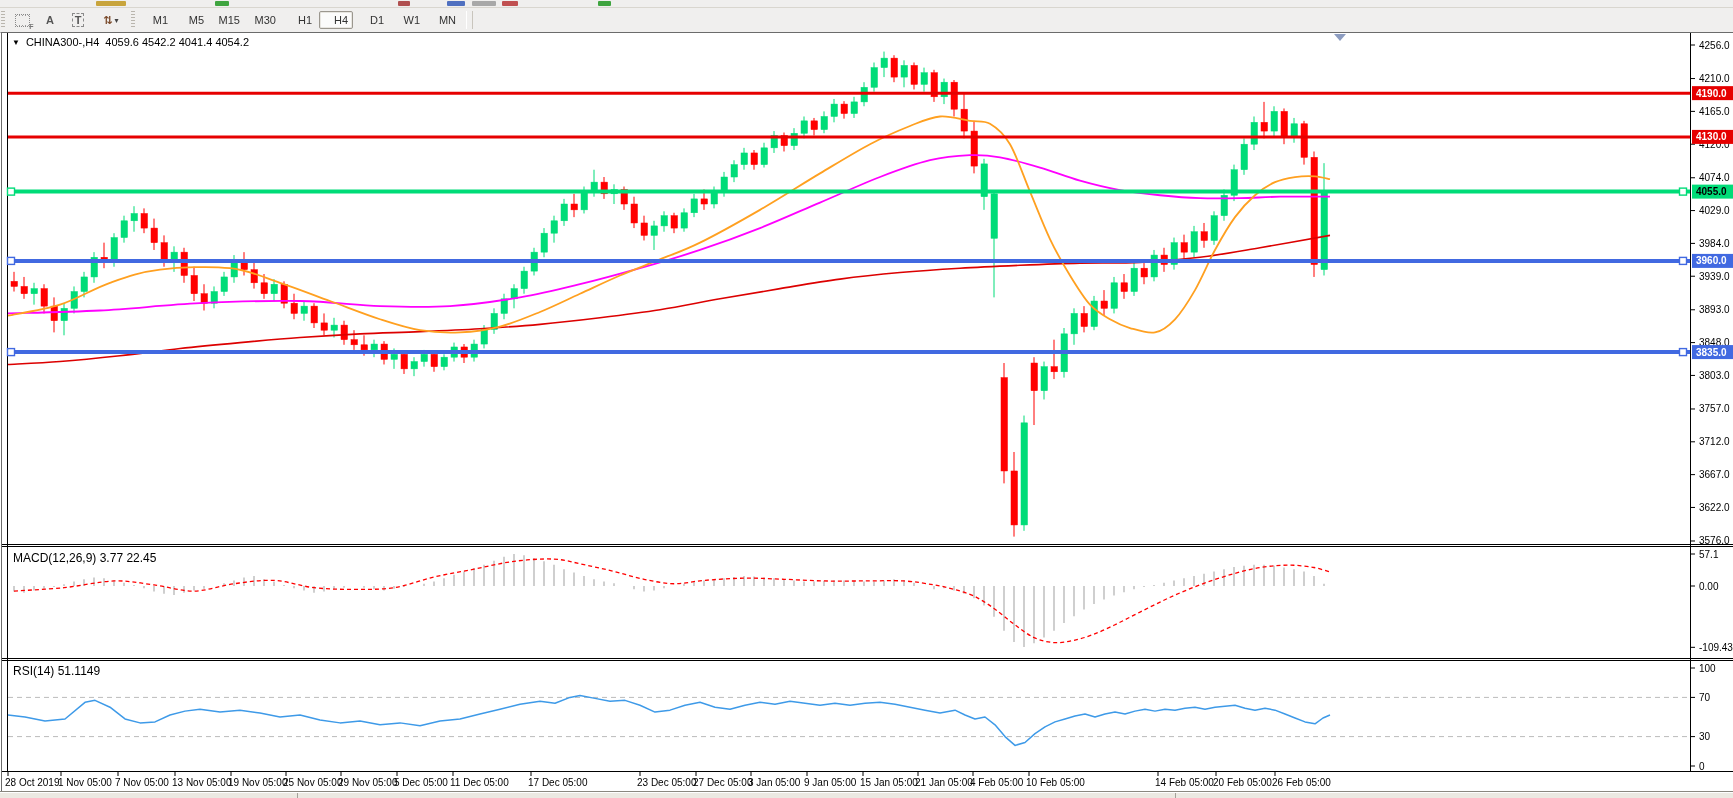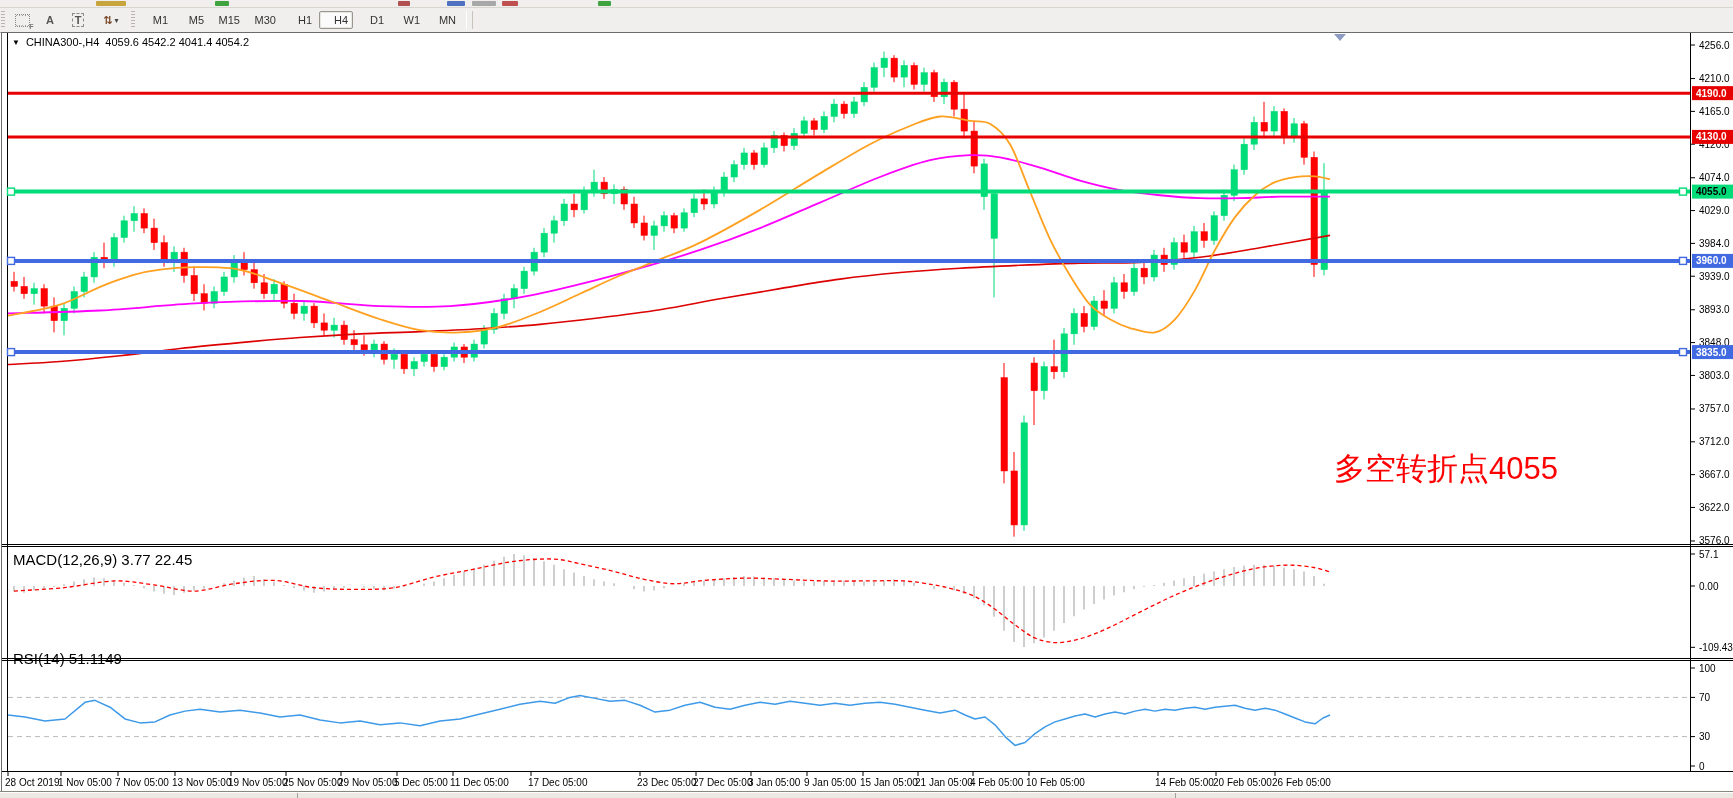--- a/index.html
+++ b/index.html
@@ -23,21 +23,21 @@
   .grip{width:4px;height:18px;margin:0 3px 0 1px;background:
       repeating-linear-gradient(180deg,#b9b5ad 0 1px,transparent 1px 3px);}
   .tf-btn{min-width:24px;padding:2px 4px;margin:0 1px;text-align:right;color:#333;
           border:1px solid transparent;border-radius:2px;font-size:11px;}
   .tf-btn.active{background:#fbfbfb;border-color:#9b978f;box-shadow:inset 0 0 0 1px #e8e6e1;}
   
   #chartwrap{position:absolute;left:0;top:32px;width:1733px;height:759px;background:#fff;}
   #chartsvg{position:absolute;left:0;top:0;}
   .chart-title{position:absolute;left:12px;top:4px;font-size:11px;color:#000;display:flex;gap:6px;align-items:center;z-index:5;}
   .chart-title .tri{font-size:8px;color:#000;}
-  .panel-label{position:absolute;font-size:15px;color:#000;z-index:5;}
+  .panel-label{position:absolute;font-size:12px;color:#000;z-index:5;}
   .annotation{position:absolute;font-size:31px;line-height:31px;z-index:6;white-space:nowrap;}
   
   .bottom-strip{position:absolute;left:0;top:791px;width:1733px;height:7px;background:#ece9e2;
                 border-top:1px solid #8a877f;box-shadow:inset 0 1px 0 #ffffff;}
   .bottom-strip i{position:absolute;top:1px;width:1px;height:6px;background:#a5a199;display:block;}
 </style>
 </head>
 <body>
 
 <div class="top-strip">
@@ -82,22 +82,21 @@
   <span class="sep"></span>
 </div>
 
 <div id="chartwrap">
   <div class="chart-title">
     <span class="tri">▼</span>
     <span>CHINA300-,H4</span>
     <span>4059.6 4542.2 4041.4 4054.2</span>
   </div>
   <div class="panel-label" style="left:13px;top:519px;">MACD(12,26,9) 3.77 22.45</div>
-  <div class="panel-label" style="left:13px;top:618px;">RSI(14) 51.1149</div>
-  <div class="annotation" style="left:1334px;top:421px;color:#FF0000;">多空转折点4055</div>
+  <div class="panel-label" style="left:13px;top:632px;">RSI(14) 51.1149</div>
   <svg id="chartsvg" width="1733" height="759" viewBox="0 32 1733 759">
       <line x1="0.5" y1="32.5" x2="1733" y2="32.5" stroke="#6b6b6b" stroke-width="1"></line>
       <line x1="1.5" y1="32" x2="1.5" y2="791" stroke="#6b6b6b" stroke-width="1"></line>
       <line x1="7.5" y1="33" x2="7.5" y2="771" stroke="#000" stroke-width="1"></line>
       <line x1="1690.5" y1="33" x2="1690.5" y2="771" stroke="#000" stroke-width="1"></line>
       <line x1="2" y1="544.5" x2="1733" y2="544.5" stroke="#000" stroke-width="1"></line>
       <line x1="2" y1="546.5" x2="1733" y2="546.5" stroke="#000" stroke-width="1"></line>
       <line x1="2" y1="658.5" x2="1733" y2="658.5" stroke="#000" stroke-width="1"></line>
       <line x1="2" y1="660.5" x2="1733" y2="660.5" stroke="#000" stroke-width="1"></line>
       <line x1="2" y1="771.5" x2="1733" y2="771.5" stroke="#000" stroke-width="1"></line>

